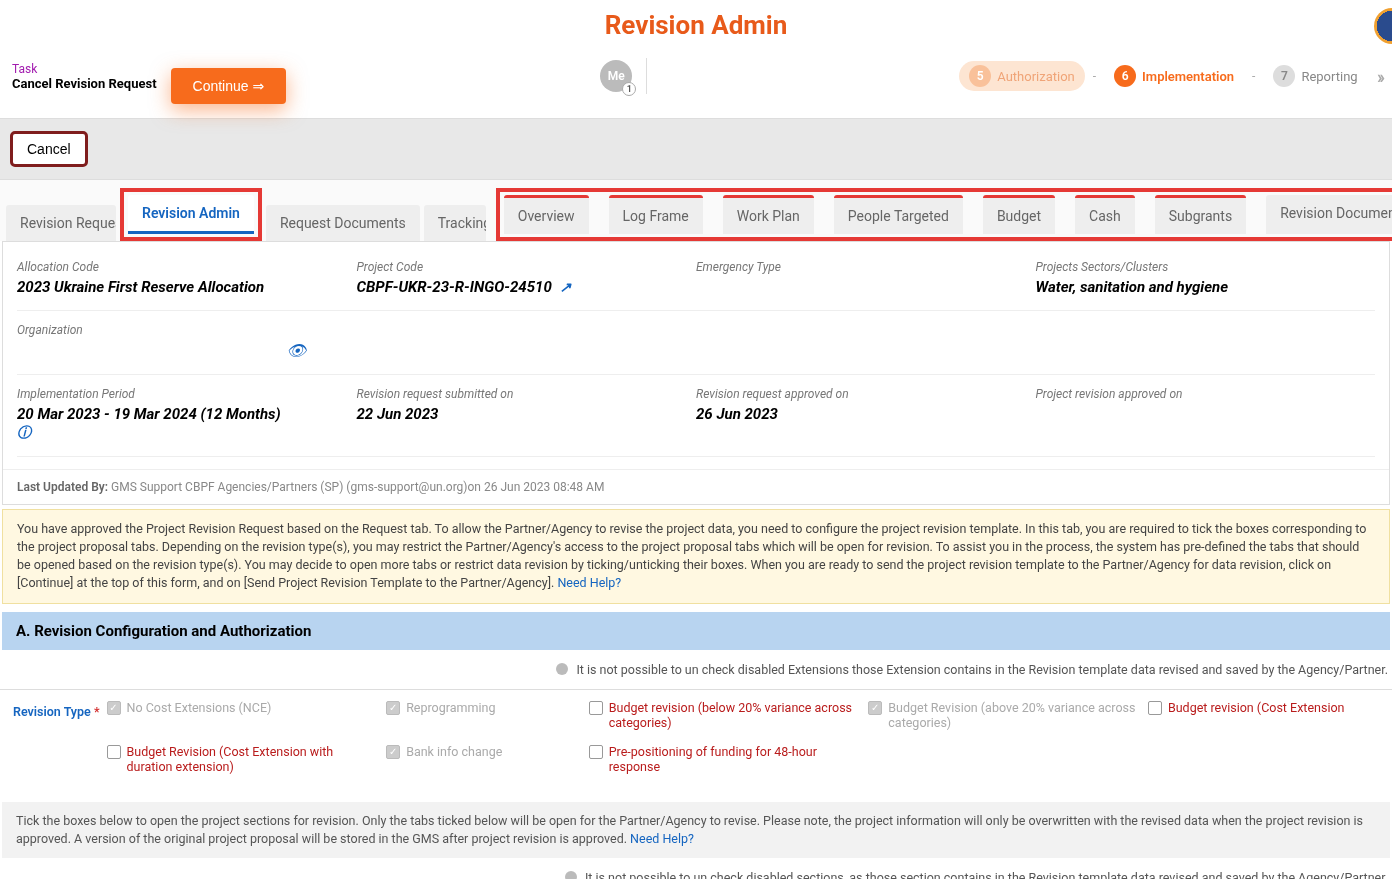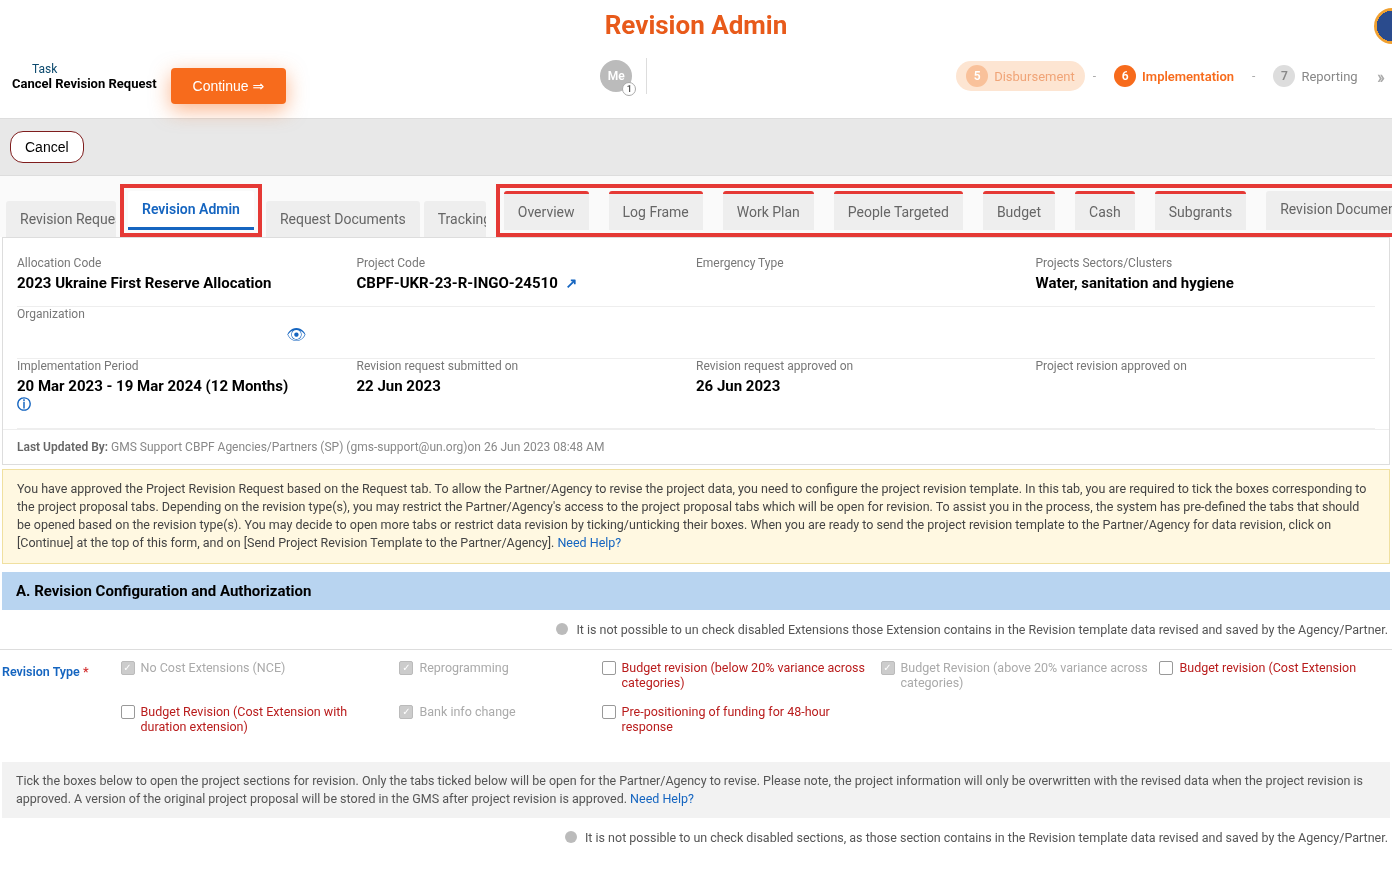--- a/index.html
+++ b/index.html
@@ -1,60 +1,60 @@
 <!DOCTYPE html>
 <html><head>
 <meta charset="utf-8">
 <style>
 * { box-sizing: border-box; margin: 0; padding: 0; }
 body { font-family: -apple-system, BlinkMacSystemFont, "Segoe UI", Roboto, Arial, sans-serif; font-size: 13px; color: #333; background: #fff; }
 .page-title { text-align: center; font-size: 26px; font-weight: 700; color: #e85a1a; padding: 10px 0 8px; }
 .top-row { display: flex; align-items: center; padding: 0 10px 14px; gap: 14px; }
 .task-block { padding-left: 2px; }
-.task-label { font-size: 12px; color: #0c4a6e; margin-left: 20px; }
+.task-label { font-size: 12px; color: #a21caf; }
 .task-name { font-size: 13px; font-weight: 700; color: #000; }
 .continue-btn { background: #f76b1c; color: #fff; border: none; border-radius: 4px; padding: 10px 22px; font-size: 14px; font-weight: 500; cursor: pointer; box-shadow: 0 6px 20px rgba(247,107,28,0.5); margin-top: 20px; }
 .me-circle { width: 32px; height: 32px; border-radius: 50%; background: #bbb; color: #fff; display: flex; align-items: center; justify-content: center; font-size: 12px; font-weight: 600; position: relative; margin-left: 300px; }
 .me-badge { position: absolute; bottom: -4px; right: -4px; width: 14px; height: 14px; border-radius: 50%; background: #fff; border: 1px solid #aaa; font-size: 9px; display: flex; align-items: center; justify-content: center; color: #555; }
 .me-divider { width: 1px; height: 36px; background: #ddd; }
 .spacer { flex: 1; }
 .stepper { display: flex; align-items: center; gap: 8px; }
 .step { display: flex; align-items: center; gap: 6px; padding: 4px 10px; border-radius: 16px; font-size: 13px; }
 .step.faded { background: #fde5d2; color: #f0a477; }
 .step.active { }
 .step.active .circle { background: #f76b1c; color: #fff; }
 .step.active .step-label { color: #f76b1c; font-weight: 600; }
 .step.future .circle { background: #ddd; color: #888; }
 .step.future .step-label { color: #888; }
 .circle { width: 22px; height: 22px; border-radius: 50%; display: flex; align-items: center; justify-content: center; font-size: 12px; font-weight: 600; }
 .step.faded .circle { background: #f9c19a; color: #fff; }
 .step-sep { color: #aaa; font-size: 12px; }
 .chevrons { color: #aaa; font-size: 18px; font-weight: 700; letter-spacing:-3px; }
 .gray-bar { background: #e8e8e8; padding: 12px 10px; border-top: 1px solid #ddd; border-bottom: 1px solid #ddd; }
-.cancel-btn { background: #fff; border: 1px solid #7f1d1d; border-radius: 13px; padding: 7px 14px; font-size: 14px; cursor: pointer; }
+.cancel-btn { background: #fff; border: 3px solid #7f1d1d; border-radius: 5px; padding: 7px 14px; font-size: 14px; cursor: pointer; }
 .tabs-row { display: flex; gap: 4px; padding: 8px 6px 0; align-items: flex-end; background: #fafafa; flex-wrap: nowrap; }
 .tab { padding: 10px 14px; font-size: 14px; color: #666; background: #eee; border-radius: 3px 3px 0 0; cursor: pointer; white-space: nowrap; }
 .tab.active { background: #fff; color: #1565c0; font-weight: 600; border-bottom: 3px solid #1565c0; }
 .tab.top-red { border-top: 3px solid #e53935; }
 .info-panel { border: 1px solid #ddd; margin: 0 2px; padding: 0; }
 .info-grid { display: grid; grid-template-columns: 1fr 1fr 1fr 1fr; gap: 0; padding: 18px 14px 0; }
-.info-cell { padding-bottom: 14px; border-bottom: 1px solid #eee; padding-right: 10px; }
+.info-cell { padding-bottom: 14px; border-bottom: 1px solid #eee; margin-bottom: 12px; padding-right: 10px; font-style: italic; }
 .info-label { font-size: 12px; color: #777; margin-bottom: 4px; }
 .info-value { font-size: 15px; font-weight: 700; color: #000; }
 .info-value .ext-icon { color: #1565c0; font-size: 14px; margin-left: 4px; }
 .eye-icon { color: #1565c0; font-size: 16px; float: right; margin-right: 40px; }
 .info-i { color: #1565c0; font-size: 14px; }
 .meta-row { display: flex; justify-content: space-between; padding: 10px 14px; font-size: 12px; color: #888; border-top: 1px solid #eee; }
 .meta-row b { color: #666; font-weight: 600; }
 .notice { background: #fff8e1; border: 1px solid #f0e0a0; padding: 10px 14px; font-size: 12.5px; color: #444; margin: 4px 2px 0; line-height: 1.45; }
 .notice a { color: #1565c0; text-decoration: none; }
 .section-header { background: #b8d4f0; padding: 10px 14px; font-size: 15px; font-weight: 700; color: #000; margin: 8px 2px 0; }
 .hint-row { display: flex; align-items: center; gap: 8px; padding: 12px 14px; font-size: 12.5px; color: #555; }
 .dot { width: 12px; height: 12px; border-radius: 50%; background: #bbb; flex-shrink: 0; }
-.rev-type-row { display: flex; padding: 10px 2px; border-top: 1px solid #ddd; gap: 32px; font-size: 12.5px; }
+.rev-type-row { display: flex; padding: 10px 13px; border-top: 1px solid #ddd; gap: 7px; font-size: 12.5px; }
 .rev-type-label { color: #1565c0; font-weight: 600; white-space: nowrap; padding-top: 4px; }
 .rev-type-label .req { color: #d32f2f; }
 .checks-grid { flex: 1; display: grid; grid-template-columns: 1.05fr 0.75fr 1.05fr 1.05fr 0.9fr; row-gap: 14px; column-gap: 10px; }
 .check-item { display: flex; gap: 6px; align-items: flex-start; color: #b91c1c; }
 .chk { width: 14px; height: 14px; border: 1px solid #999; border-radius: 2px; flex-shrink: 0; margin-top: 1px; display: flex; align-items: center; justify-content: center; font-size: 10px; }
 .chk.disabled-checked { background: #ccc; border-color: #bbb; color: #fff; }
 .chk.disabled-checked::after { content: "✓"; }
 .check-item.faded { color: #aaa; }
 .notice2 { background: #f2f2f2; padding: 10px 14px; font-size: 12.5px; color: #555; margin: 18px 2px 0; line-height: 1.45; }
 .notice2 a { color: #1565c0; text-decoration: none; }
@@ -78,21 +78,21 @@
   <button class="continue-btn">Continue ⇒</button>
   <div class="me-circle">
     <span>Me</span>
     <span class="me-badge">1</span>
   </div>
   <div class="me-divider"></div>
   <div class="spacer"></div>
   <div class="stepper">
     <div class="step faded">
       <div class="circle">5</div>
-      <span class="step-label">Disbursement</span>
+      <span class="step-label">Authorization</span>
     </div>
     <span class="step-sep">-</span>
     <div class="step active">
       <div class="circle">6</div>
       <span class="step-label">Implementation</span>
     </div>
     <span class="step-sep">-</span>
     <div class="step future">
       <div class="circle">7</div>
       <span class="step-label">Reporting</span>

